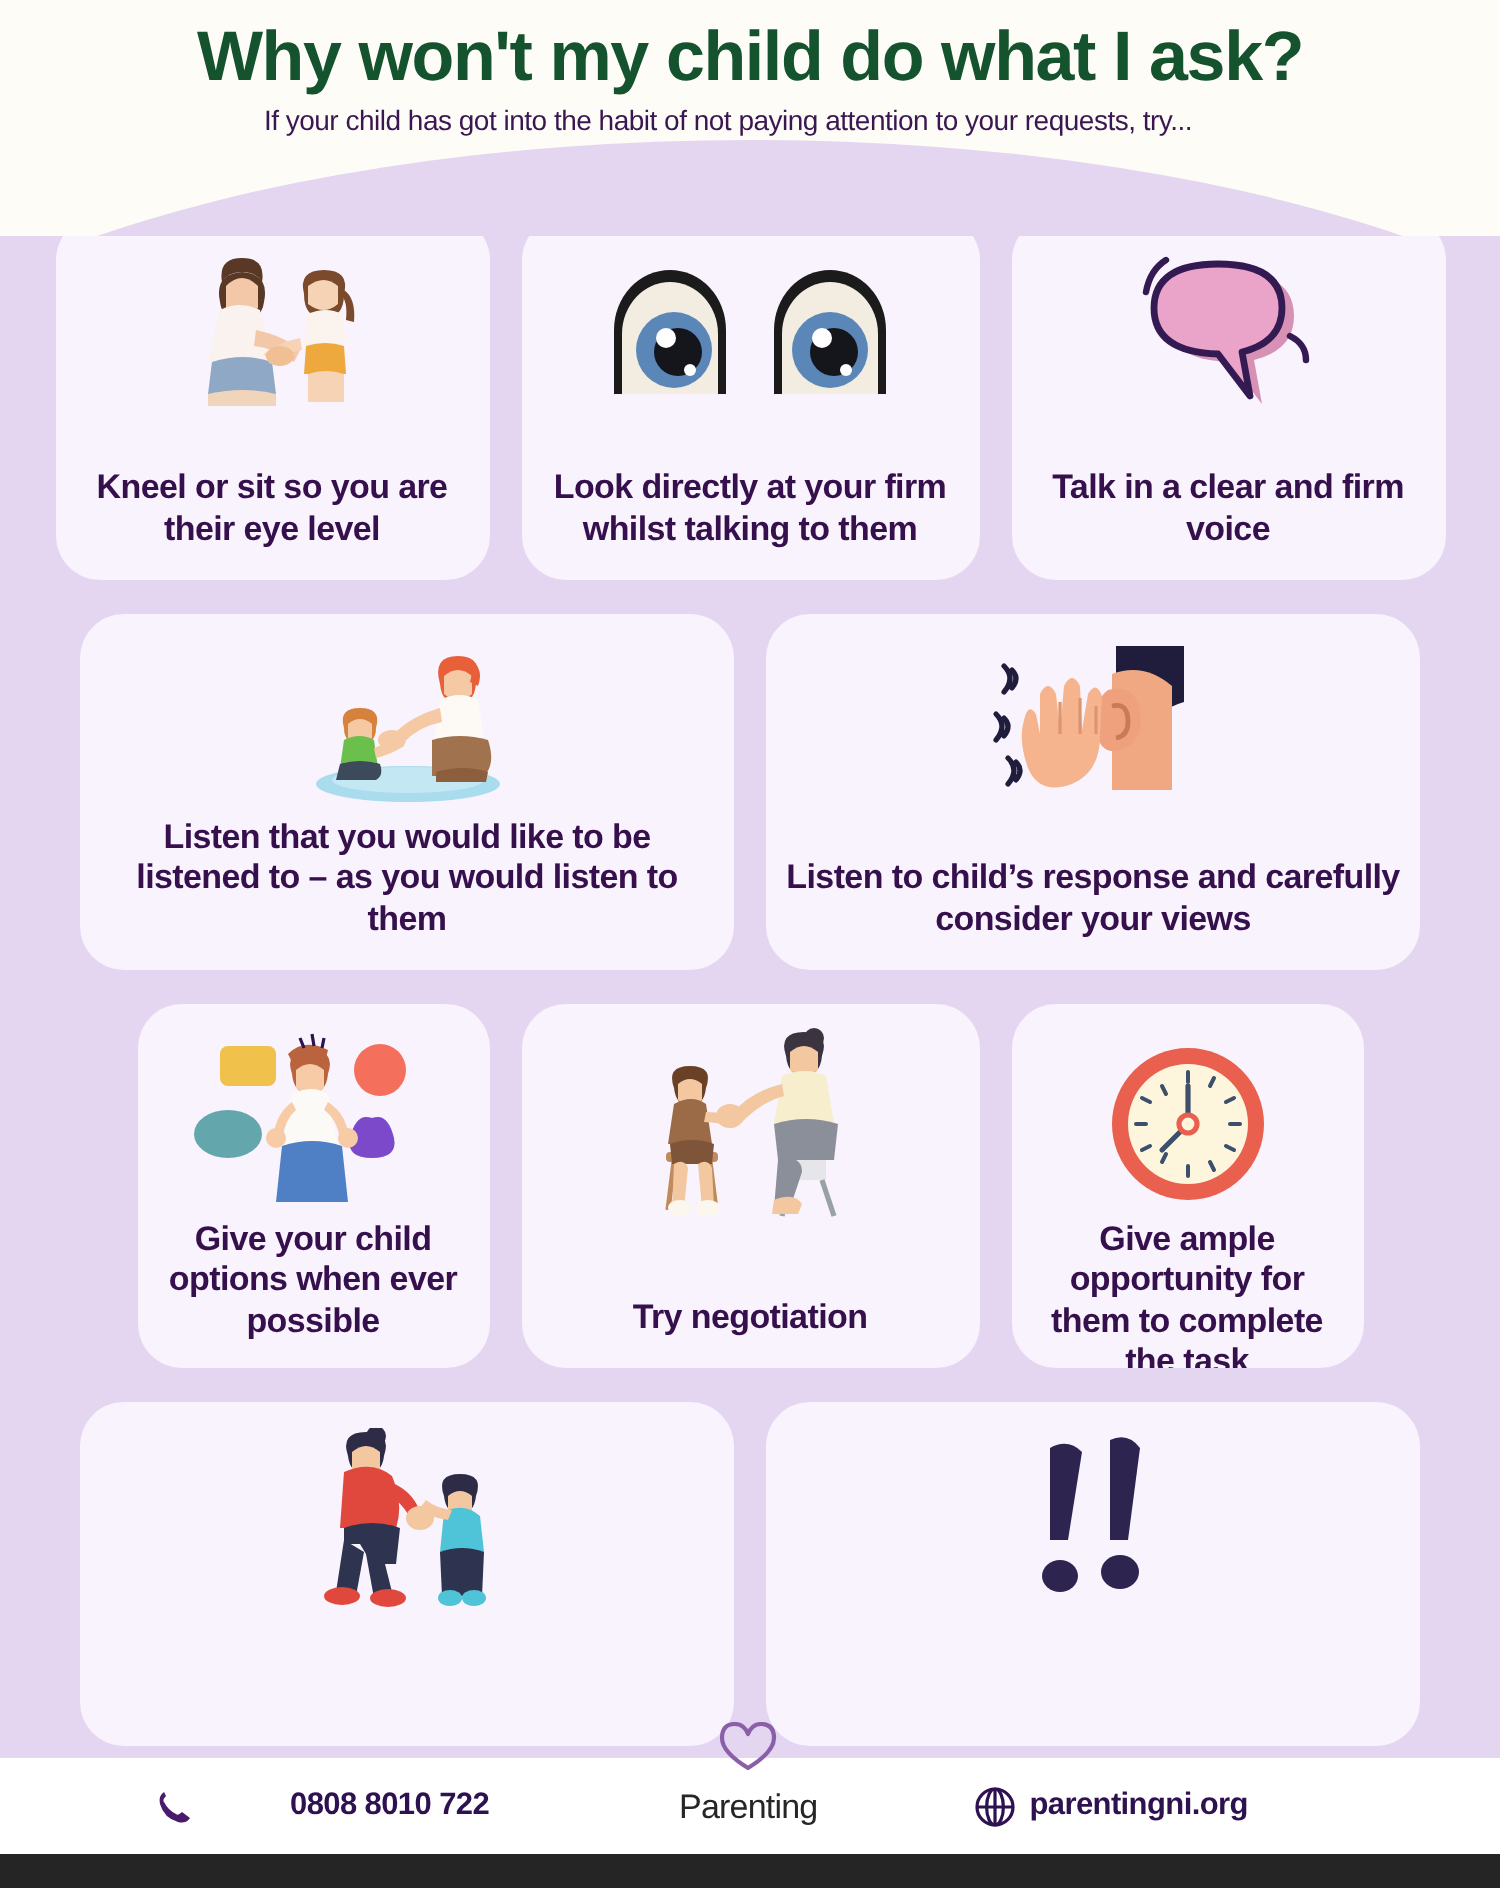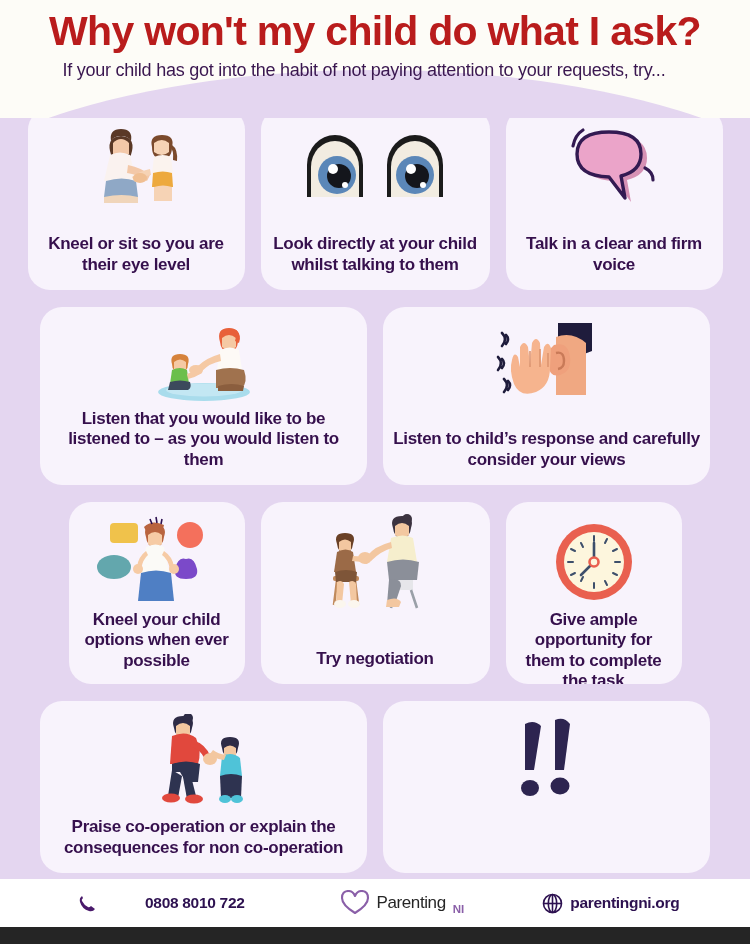--- a/index.html
+++ b/index.html
@@ -35,29 +35,29 @@
     background: #e4d6f0;
     border-radius: 50% 50% 0 0 / 100% 100% 0 0;
   }
   .header-inner {
     position: relative;
     z-index: 2;
     padding-top: 9px;
     text-align: center;
   }
   #main-title {
-    color: #b91c1c;
-    font-size: 41px;
+    color: #14532d;
+    font-size: 35px;
     font-weight: bold;
     letter-spacing: -0.7px;
     line-height: 1.12;
   }
   #subtitle {
     color: #3a1750;
-    font-size: 18px;
+    font-size: 14px;
     line-height: 1.28;
     padding: 4px 40px 0 18px;
     letter-spacing: -0.25px;
   }
 
   
   #cards-area {
     position: absolute;
     top: 108px;
     left: 0;
@@ -139,21 +139,21 @@
   .foot-item {
     display: flex;
     align-items: center;
     gap: 7px;
     color: #2d1150;
     font-weight: bold;
     font-size: 15.5px;
     letter-spacing: -0.3px;
   }
   #foot-phone  { margin-left: 78px; gap: 48px; }
-  #foot-logo   { margin-left: 95px; }
+  #foot-logo   { margin-left: 95px; flex-direction: column; }
   #foot-web    { margin-left: 78px; }
 
   #logo-word-main { color: #262626; font-weight: normal; font-size: 17px; letter-spacing: -0.4px; }
   #logo-word-ni   { color: #8a5fa8; font-weight: bold; font-size: 11.5px; letter-spacing: 0; margin-top: 12px; }
 
   svg { display: block; }
 </style>
 </head>
 <body>
 
@@ -205,21 +205,21 @@
           <circle cx="50" cy="58" r="3" fill="#ffffff"></circle>
 
           <path d="M92 70 L92 38 A28 30 0 0 1 148 38 L148 70 Z" fill="#1b1b1b"></path>
           <path d="M96 70 L96 40 A24 26 0 0 1 144 40 L144 70 Z" fill="#f2ece1"></path>
           <circle cx="120" cy="48" r="19" fill="#5b87b8"></circle>
           <circle cx="122" cy="49" r="12" fill="#14161c"></circle>
           <circle cx="116" cy="42" r="5" fill="#ffffff"></circle>
           <circle cx="128" cy="58" r="3" fill="#ffffff"></circle>
         </svg>
       </div>
-      <div class="card-label">Look directly at your child whilst talking to them</div>
+      <div class="card-label">Look directly at your firm whilst talking to them</div>
     </div>
 
     <div class="card c3">
       <div class="card-art">
         <svg width="106" height="86" viewBox="0 0 106 86">
           <path d="M22 34 q0 -22 32 -22 q32 0 32 22 q0 17 -20 22 l4 22 -16 -21 q-32 -1 -32 -23z" fill="#d691b4"></path>
           <path d="M16 30 q0 -22 32 -22 q32 0 32 22 q0 17 -20 22 l4 22 -16 -21 q-32 -1 -32 -23z" fill="#eba4c9"></path>
           <path d="M16 30 q0 -22 32 -22 q32 0 32 22 q0 17 -20 22 l4 22 -16 -21 q-32 -1 -32 -23z" fill="none" stroke="#331a52" stroke-width="3.4" stroke-linejoin="round"></path>
           <path d="M12 22 q2 -11 10 -16" fill="none" stroke="#331a52" stroke-width="3.2" stroke-linecap="round"></path>
           <path d="M84 44 q8 4 8 12" fill="none" stroke="#331a52" stroke-width="3.2" stroke-linecap="round"></path>
@@ -295,21 +295,21 @@
           <path d="M50 12 q8 -8 20 -2 l-1 4 q-9 -4 -17 2z" fill="#b9643f"></path>
           <path d="M56 4 l2 5 M62 2 l1 6 M68 4 l-1 5" stroke="#2d1150" stroke-width="1.6" fill="none"></path>
           <path d="M52 32 q10 -5 18 0 l5 26 -28 0z" fill="#fbfaf7"></path>
           <path d="M47 58 q15 -5 30 0 l3 28 -36 0z" fill="#4f7fc4"></path>
           <path d="M52 36 q-8 6 -9 16 l4 2 q2 -10 7 -14z" fill="#f6cba5"></path>
           <path d="M70 36 q9 6 10 16 l-4 2 q-2 -10 -8 -14z" fill="#f6cba5"></path>
           <circle cx="44" cy="54" r="5" fill="#f6cba5"></circle>
           <circle cx="80" cy="54" r="5" fill="#f6cba5"></circle>
         </svg>
       </div>
-      <div class="card-label">Kneel your child options when ever possible</div>
+      <div class="card-label">Give your child options when ever possible</div>
     </div>
 
     <div class="card c2">
       <div class="card-art">
         <svg width="124" height="96" viewBox="0 0 124 96">
 
           <path d="M76 40 q22 -4 24 14 l0 22 -24 0z" fill="#e6e6ea"></path>
           <path d="M82 76 l-4 18 M98 76 l6 18" stroke="#9aa0a8" stroke-width="2.6" fill="none"></path>
 
           <rect x="20" y="62" width="26" height="5" rx="2" fill="#c08a5c"></rect>
@@ -388,21 +388,20 @@
 
           <path d="M76 34 q-4 -11 8 -11 q12 0 8 11 q-1 9 -8 9 q-7 0 -8 -9z" fill="#2e2b46"></path>
           <path d="M78 34 q6 -5 12 0 l0 8 q-6 5 -12 0z" fill="#f3c7a0"></path>
           <path d="M76 42 q10 -5 18 2 l2 18 -22 0z" fill="#4fc3d8"></path>
           <path d="M74 62 q11 -4 22 0 l-1 22 -20 0z" fill="#2e3350"></path>
           <ellipse cx="79" cy="85" rx="6" ry="4" fill="#4fc3d8"></ellipse>
           <ellipse cx="91" cy="85" rx="6" ry="4" fill="#4fc3d8"></ellipse>
           <path d="M78 46 q-12 -2 -14 -6 l3 -4 q5 4 13 5z" fill="#f3c7a0"></path>
         </svg>
       </div>
-      <div class="card-label">Praise co-operation or explain the consequences for non co-operation</div>
     </div>
 
     <div class="card c2">
       <div class="card-art">
         <svg width="76" height="86" viewBox="0 0 76 86">
           <path d="M16 8 q9 -5 16 2 l-7 44 -9 0z" fill="#2d2450"></path>
           <ellipse cx="21" cy="72" rx="9" ry="8" fill="#2d2450"></ellipse>
           <path d="M46 4 q9 -4 15 4 l-6 46 -9 0z" fill="#2d2450"></path>
           <ellipse cx="51" cy="70" rx="9.5" ry="8.5" fill="#2d2450"></ellipse>
         </svg>

